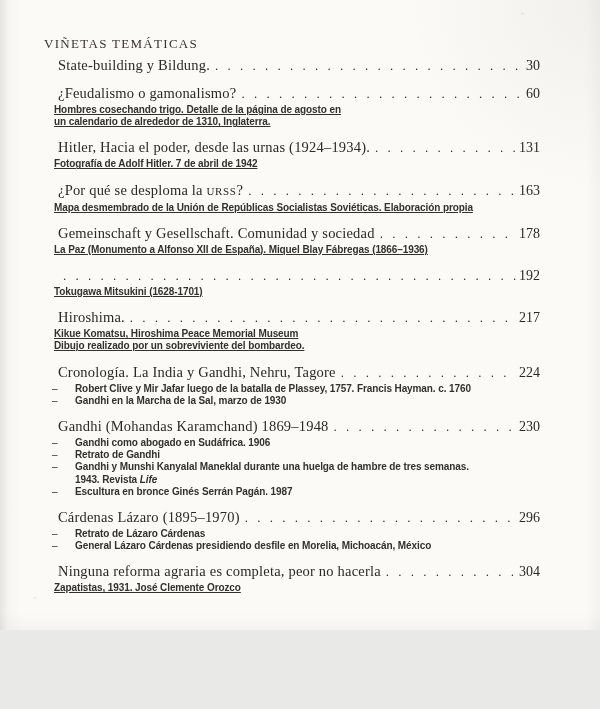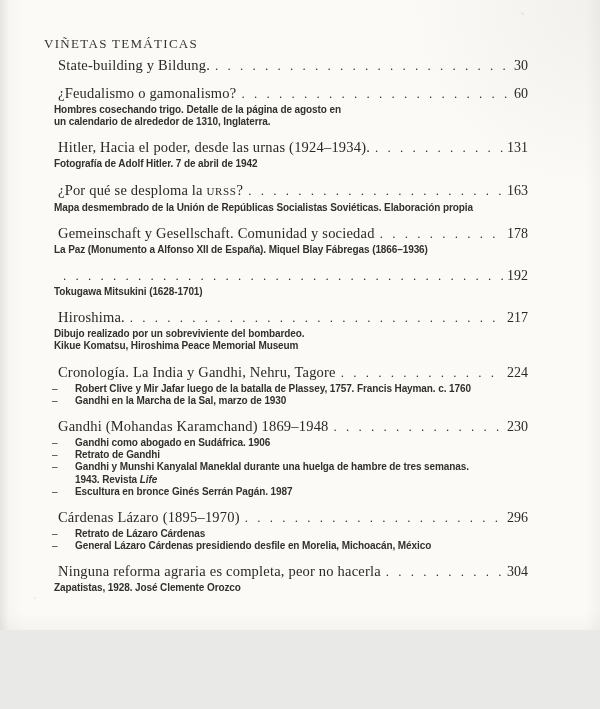--- a/index.html
+++ b/index.html
@@ -16,42 +16,42 @@
       #fbfaf7;
     font-family:"Liberation Serif","DejaVu Serif",serif;
     color:#2b2925;
   }
   .speck{position:absolute;border-radius:50%;background:rgba(90,88,84,0.35);}
   .header{
     position:absolute;left:44px;top:36px;
     font-size:13px;letter-spacing:1.3px;
     color:#38352f;white-space:nowrap;
   }
-  .toc{position:absolute;left:58px;right:72px;top:57px;}
+  .toc{position:absolute;left:58px;right:60px;top:57px;}
   .entry{margin-bottom:11px;}
   .title-row{
     display:flex;align-items:baseline;
     line-height:17px;margin-bottom:2px;
     font-size:14.5px;color:#2b2925;
   }
   .title{white-space:nowrap;letter-spacing:0.2px;}
   .title .sc{font-size:11px;letter-spacing:0.6px;}
   .dots{
     flex:1;overflow:hidden;white-space:nowrap;
     margin:0 3px 0 5px;font-size:13px;color:#33312d;
     letter-spacing:3px;
   }
   .dots::after{content:". . . . . . . . . . . . . . . . . . . . . . . . . . . . . . . . . . . . . . . . . . . .";}
   .pageno{white-space:nowrap;font-size:14px;color:#2b2925;}
   .sub{
     font-family:"Liberation Sans","DejaVu Sans",sans-serif;
     font-size:10px;font-weight:700;letter-spacing:-0.1px;
     line-height:12.2px;color:#33312d;
   }
-  .sub.caption{margin-left:-4px;}
+  .sub.caption{margin-left:-4px;text-decoration:underline;}
   .sub.dash{margin-left:-6px;display:flex;}
   .dashmark{flex:none;width:23px;font-weight:400;}
   .sub.cont{margin-left:17px;}
   .sub i{font-weight:700;text-align:right;}
   .pagefooter{
     position:absolute;left:0;top:659px;width:594px;
     text-align:right;font-size:11.5px;color:#3a3833;
   }
 </style>
 </head>
@@ -118,22 +118,22 @@
     </div>
   <div class="sub caption"><span>Tokugawa Mitsukini (1628-1701)</span></div>
       </div>
 
   <div class="entry">
     <div class="title-row">
       <span class="title">Hiroshima.</span>
       <span class="dots"></span>
       <span class="pageno">217</span>
     </div>
-  <div class="sub caption"><span>Dibujo realizado por un sobreviviente del bombardeo.</span></div>
-        <div class="sub caption"><span>Kikue Komatsu, Hiroshima Peace Memorial Museum</span></div>
+  <div class="sub caption"><span>Kikue Komatsu, Hiroshima Peace Memorial Museum</span></div>
+        <div class="sub caption"><span>Dibujo realizado por un sobreviviente del bombardeo.</span></div>
       </div>
 
   <div class="entry">
     <div class="title-row">
       <span class="title">Cronología. La India y Gandhi, Nehru, Tagore</span>
       <span class="dots"></span>
       <span class="pageno">224</span>
     </div>
   <div class="sub dash">
           <span class="dashmark">–</span>
@@ -185,18 +185,18 @@
           <span>General Lázaro Cárdenas presidiendo desfile en Morelia, Michoacán, México</span>
         </div>
       </div>
 
   <div class="entry">
     <div class="title-row">
       <span class="title">Ninguna reforma agraria es completa, peor no hacerla</span>
       <span class="dots"></span>
       <span class="pageno">304</span>
     </div>
-  <div class="sub caption"><span>Zapatistas, 1928. José Clemente Orozco</span></div>
+  <div class="sub caption"><span>Zapatistas, 1931. José Clemente Orozco</span></div>
       </div>
 </div>
 
   <div class="pagefooter">19</div>
 </div>
 
 </body></html>

